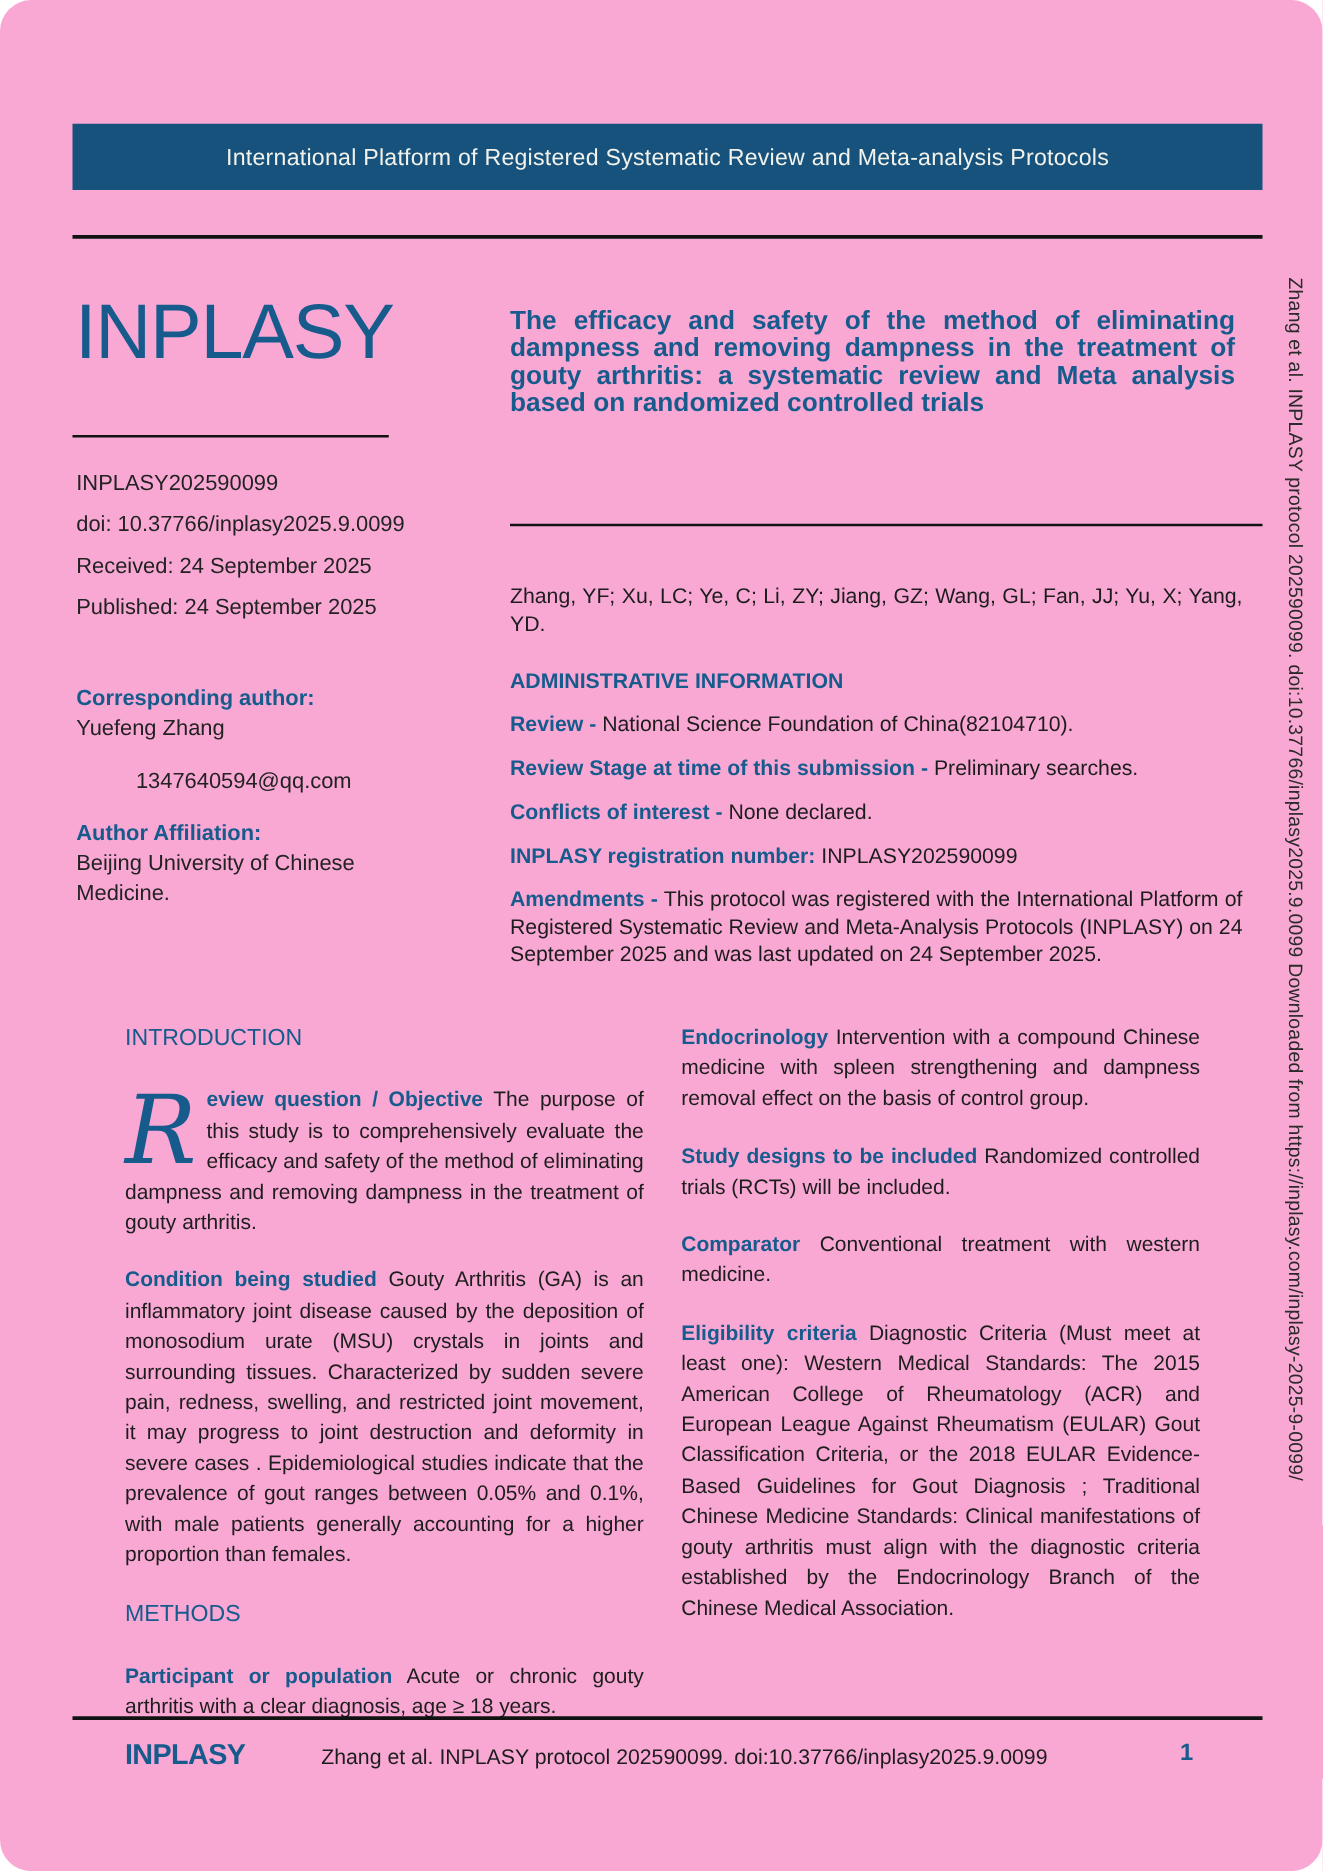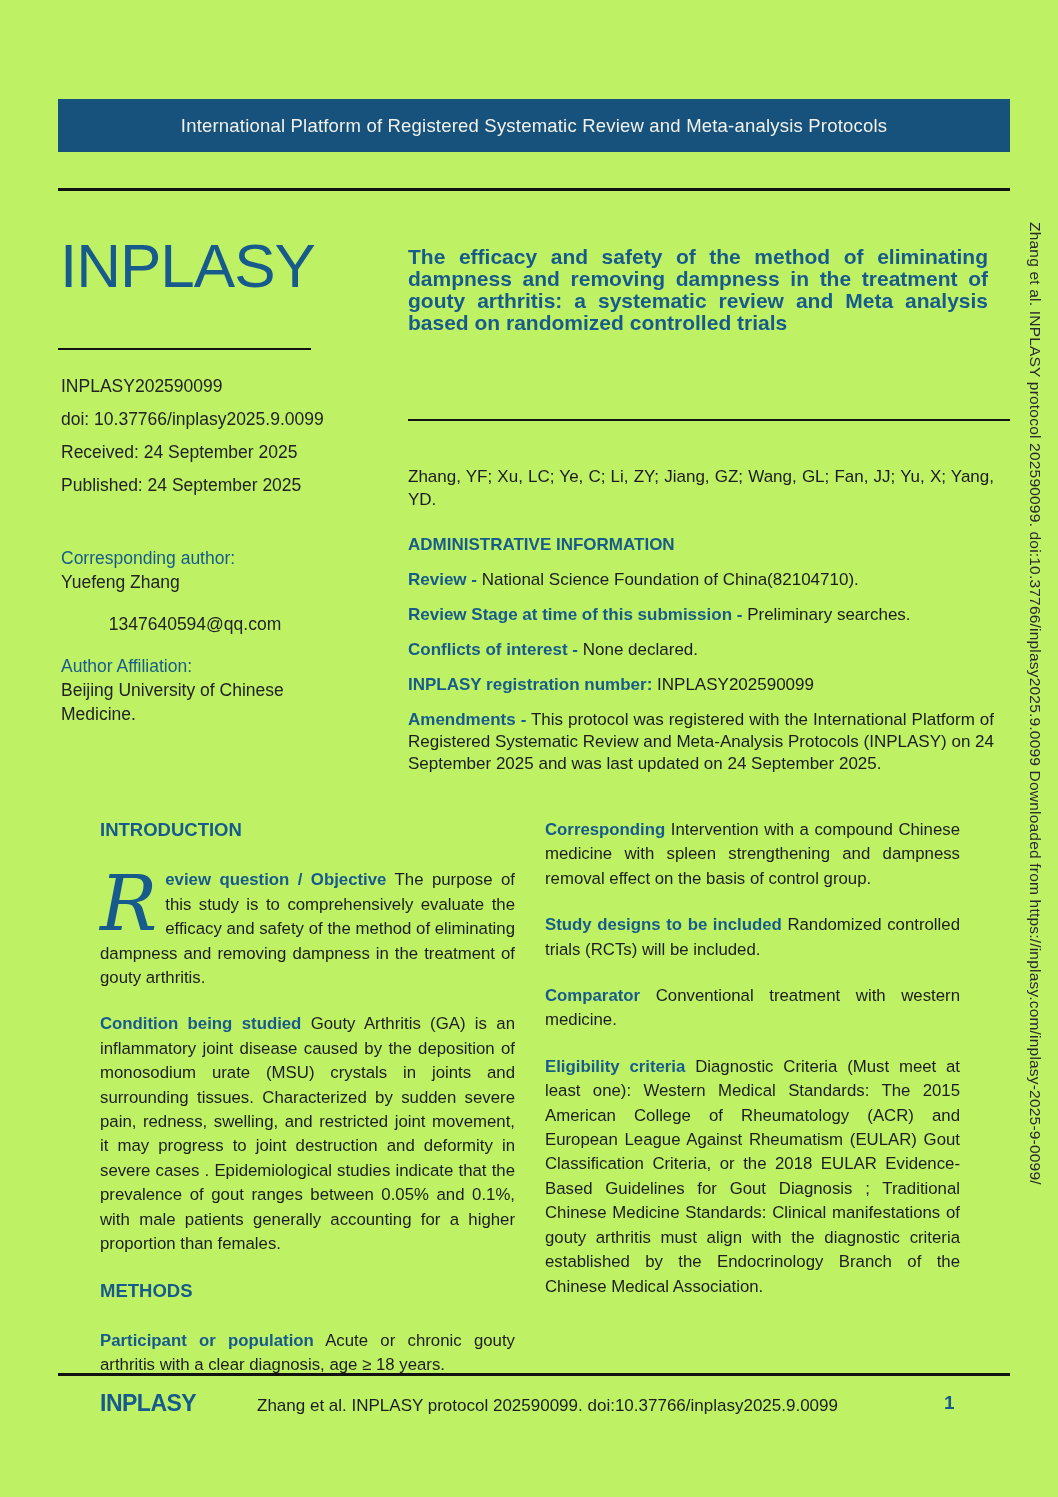--- a/index.html
+++ b/index.html
@@ -1,19 +1,20 @@
 <!DOCTYPE html>
 <html><head>
 <meta charset="utf-8">
 <style>
   html,body { margin:0; padding:0; background:#ffffff; }
   .page {
-    position:relative; width:1058px; height:1497px; background:#bef264;
+    position:relative; width:1058px; height:1497px; background:#f9a8d4;
     font-family:"Liberation Sans", sans-serif; overflow:hidden;
     color:#1d1d1d;
+    border-radius:25px;
   }
   .banner {
     position:absolute; left:58px; top:99px; width:952px; height:53px;
     background:#16527B; color:#F2F2ED;
     display:flex; align-items:center; justify-content:center;
     font-size:18.5px; letter-spacing:.2px;
   }
   .rule { position:absolute; background:#121212; }
   .rule-top    { left:58px;  top:188px;  width:952px; height:3px; }
   .rule-logo   { left:58px;  top:348px;  width:253px; height:2px; }
@@ -22,41 +23,41 @@
 
   .logo {
     position:absolute; left:60px; top:230px;
     font-size:62px; color:#175B8D; letter-spacing:-1px; font-weight:400;
   }
   .meta { position:absolute; left:61px; top:375px; font-size:17.5px; line-height:22px; color:#222; }
   .meta div { margin-bottom:11px; }
   .meta .pub { margin-top:6px; }
 
   .corr { position:absolute; left:61px; top:546px; width:268px; font-size:17.5px; line-height:24px; color:#222; }
-  .blue-b { color:#175B8D; font-weight:normal; }
+  .blue-b { color:#175B8D; font-weight:bold; }
   .corr .name { margin-bottom:18px; }
   .corr .email { margin-bottom:18px;text-align:center; }
 
   .title {
     position:absolute; left:408px; top:246px; width:580px;
     font-size:21px; font-weight:bold; color:#175B8D;
     line-height:22px; text-align:justify;
   }
   .authors {
     position:absolute; left:408px; top:466px; width:586px;
     font-size:17px; line-height:22.5px; color:#1c1c1c; text-align:justify;
   }
   .admin { position:absolute; left:408px; top:534px; width:586px; font-size:17px; line-height:22px; color:#1c1c1c; }
   .admin .heading { color:#175B8D; font-weight:bold; margin:0 0 13px 0; font-size:17px; }
   .admin p { margin:0 0 13px 0; text-align:justify; }
   .plabel { color:#175B8D; font-weight:bold; }
 
   .columns { position:absolute; left:100px; top:818px; width:860px; display:flex; gap:30px; }
   .col { width:415px; font-size:16.8px; line-height:24.4px; color:#1d1d1d; text-align:justify; }
-  .section-heading { font-size:18.5px; font-weight:bold; color:#175B8D; margin:0 0 26px 0; text-align:left; }
+  .section-heading { font-size:18.5px; font-weight:normal; color:#175B8D; margin:0 0 26px 0; text-align:left; }
   .methods-heading { margin-top:6px; }
   .col p { margin:0 0 22px 0; }
   .dropcap {
     float:left; font-family:"DejaVu Serif", serif; font-style:italic;
     font-size:76px; line-height:60px; color:#175B8D;
     margin:6px 8px 0 0;
   }
 
   .footer-logo { position:absolute; left:100px; top:1390px; font-size:23px; font-weight:bold; color:#175B8D; letter-spacing:-.5px; }
   .footer-citation { position:absolute; left:257px; top:1396px; font-size:17px; color:#1c1c1c; }
@@ -112,21 +113,21 @@
 
   <div class="columns">
     <div class="col">
       <div class="section-heading">INTRODUCTION</div>
       <p><span class="dropcap">R</span><span class="plabel">eview question / Objective</span> <span>The purpose of this study is to comprehensively evaluate the efficacy and safety of the method of eliminating dampness and removing dampness in the treatment of gouty arthritis.</span></p>
       <p><span class="plabel">Condition being studied</span> <span>Gouty Arthritis (GA) is an inflammatory joint disease caused by the deposition of monosodium urate (MSU) crystals in joints and surrounding tissues. Characterized by sudden severe pain, redness, swelling, and restricted joint movement, it may progress to joint destruction and deformity in severe cases . Epidemiological studies indicate that the prevalence of gout ranges between 0.05% and 0.1%, with male patients generally accounting for a higher proportion than females.</span></p>
       <div class="section-heading methods-heading">METHODS</div>
       <p><span class="plabel">Participant or population</span> <span>Acute or chronic gouty arthritis with a clear diagnosis, age ≥ 18 years.</span></p>
     </div>
     <div class="col">
-      <p><span class="plabel">Corresponding</span> <span>Intervention with a compound Chinese medicine with spleen strengthening and dampness removal effect on the basis of control group.</span></p>
+      <p><span class="plabel">Endocrinology</span> <span>Intervention with a compound Chinese medicine with spleen strengthening and dampness removal effect on the basis of control group.</span></p>
       <p><span class="plabel">Study designs to be included</span> <span>Randomized controlled trials (RCTs) will be included.</span></p>
       <p><span class="plabel">Comparator</span> <span>Conventional treatment with western medicine.</span></p>
       <p><span class="plabel">Eligibility criteria</span> <span>Diagnostic Criteria (Must meet at least one): Western Medical Standards: The 2015 American College of Rheumatology (ACR) and European League Against Rheumatism (EULAR) Gout Classification Criteria, or the 2018 EULAR Evidence-Based Guidelines for Gout Diagnosis ; Traditional Chinese Medicine Standards: Clinical manifestations of gouty arthritis must align with the diagnostic criteria established by the Endocrinology Branch of the Chinese Medical Association.</span></p>
     </div>
   </div>
 
   <div class="rule rule-footer"></div>
   <div class="footer-logo">INPLASY</div>
   <div class="footer-citation">Zhang et al. INPLASY protocol 202590099. doi:10.37766/inplasy2025.9.0099</div>
   <div class="footer-page">1</div>

